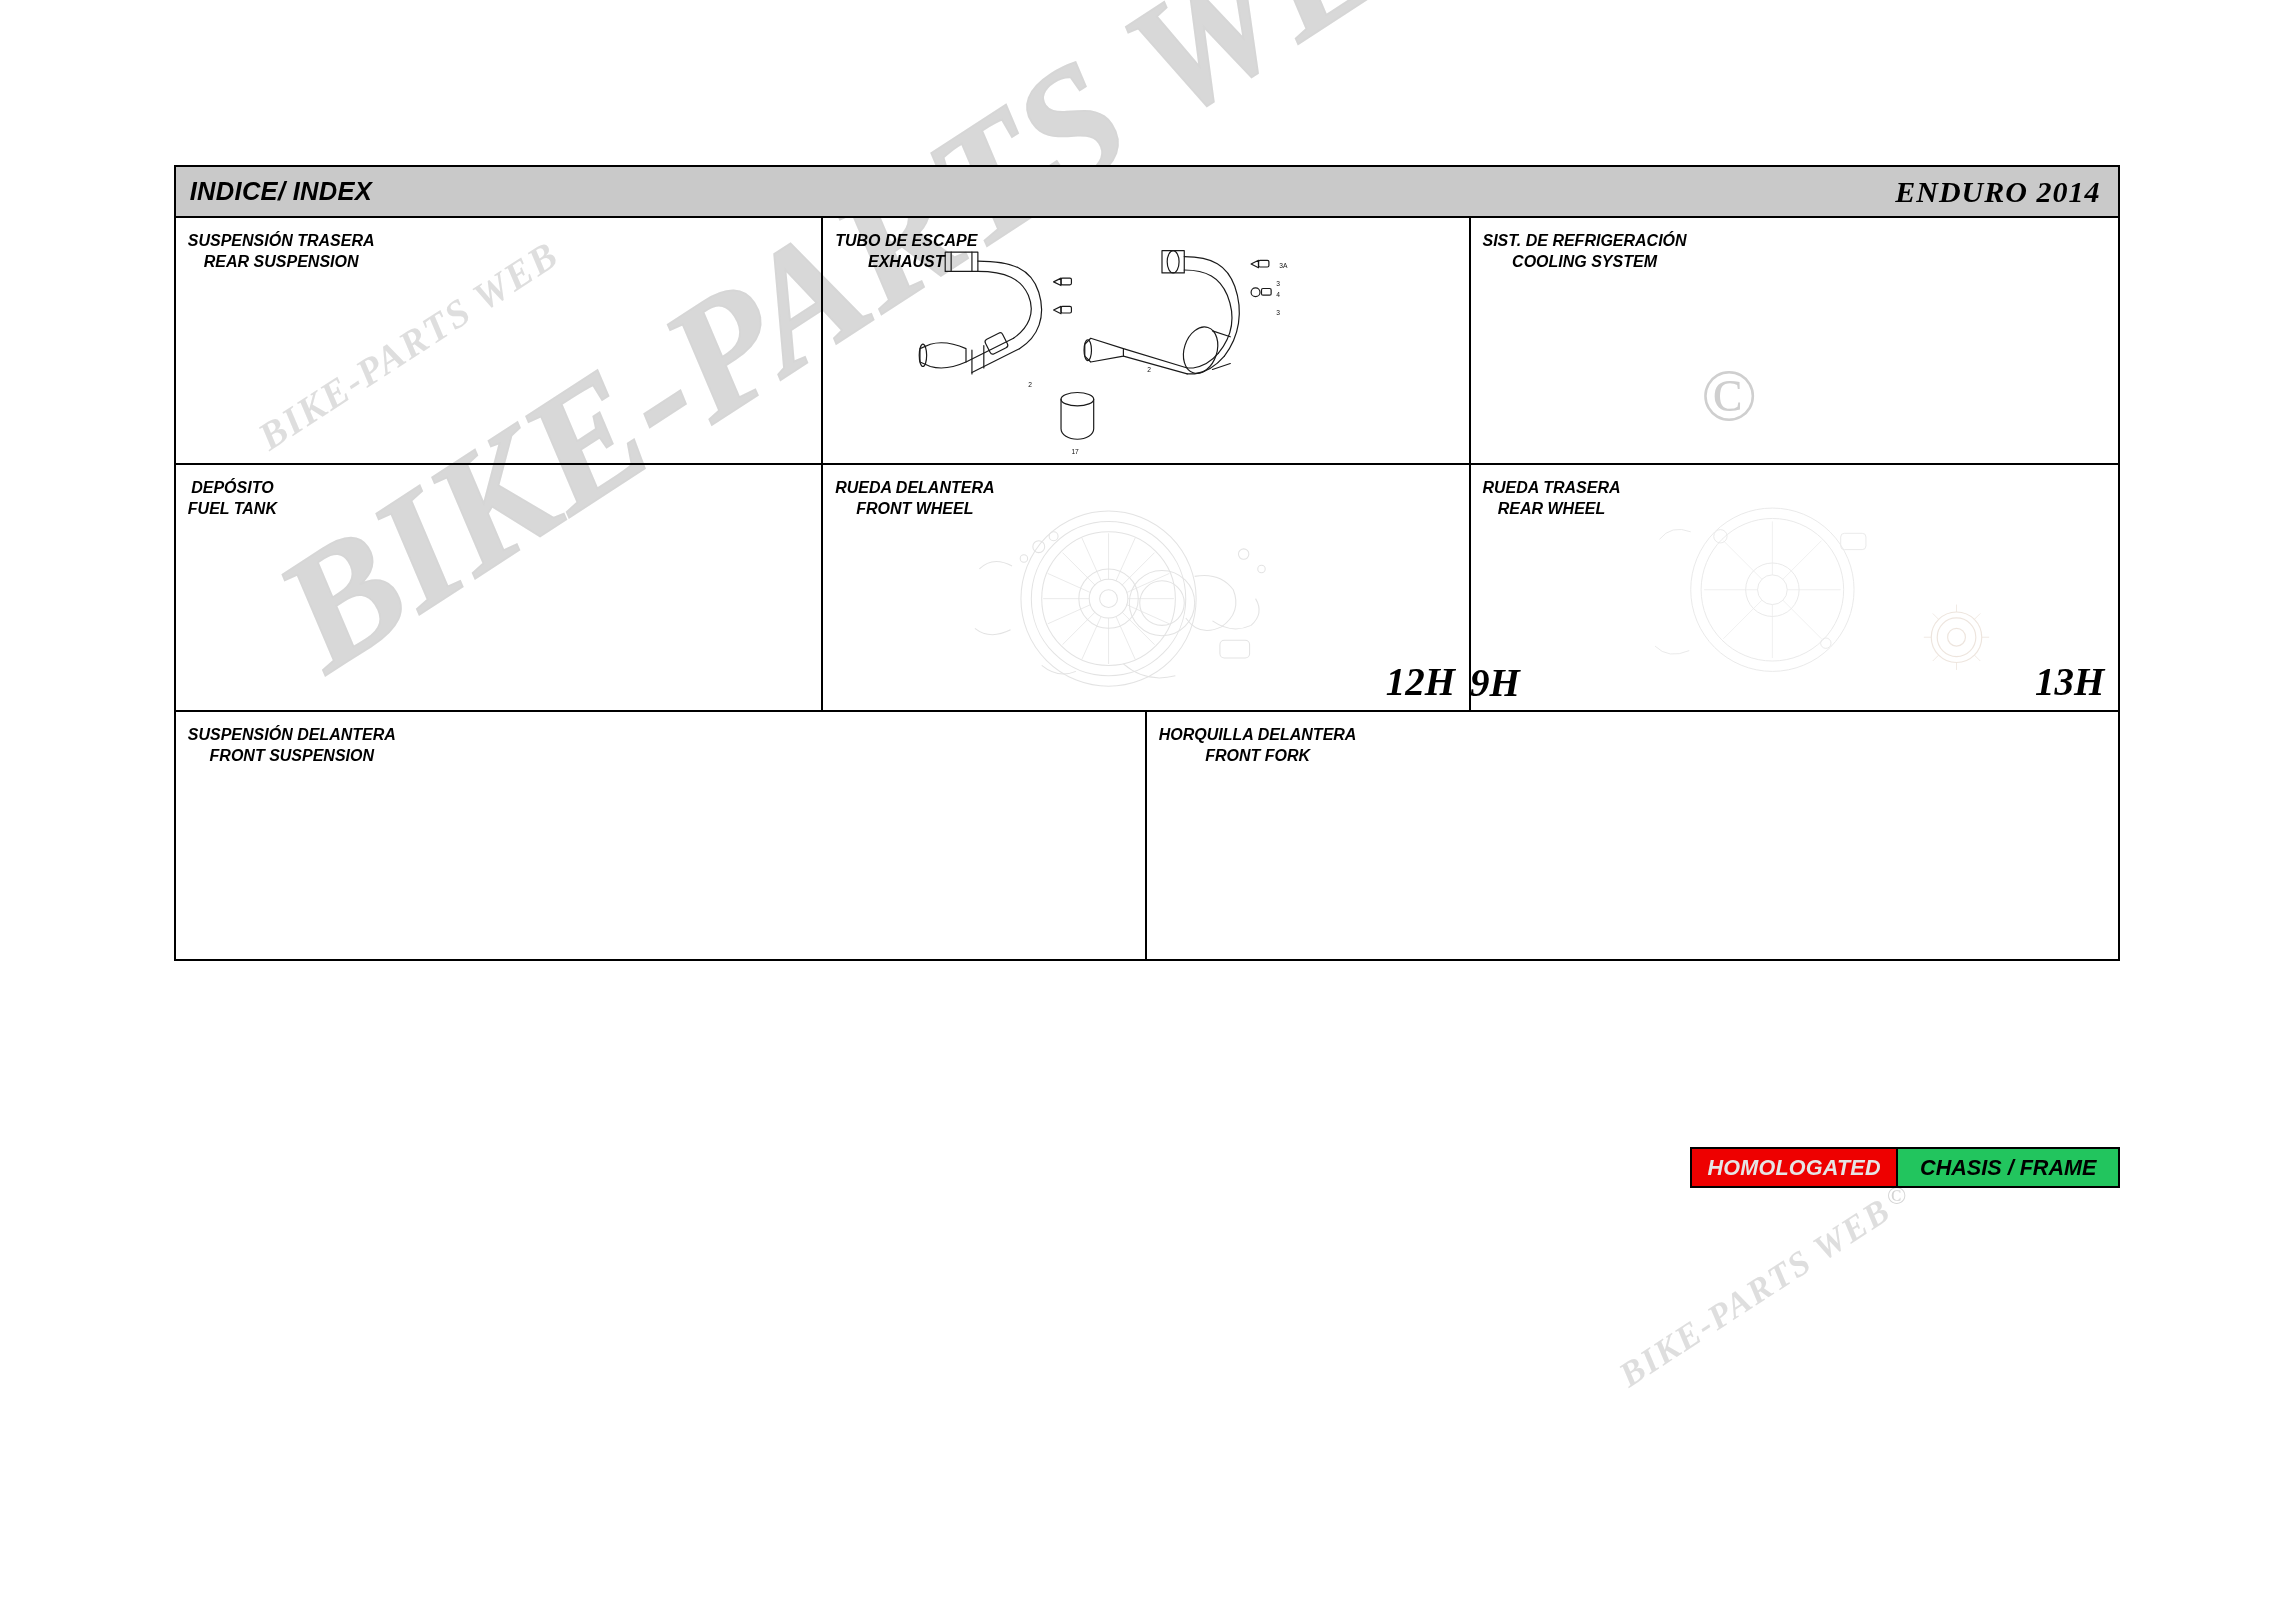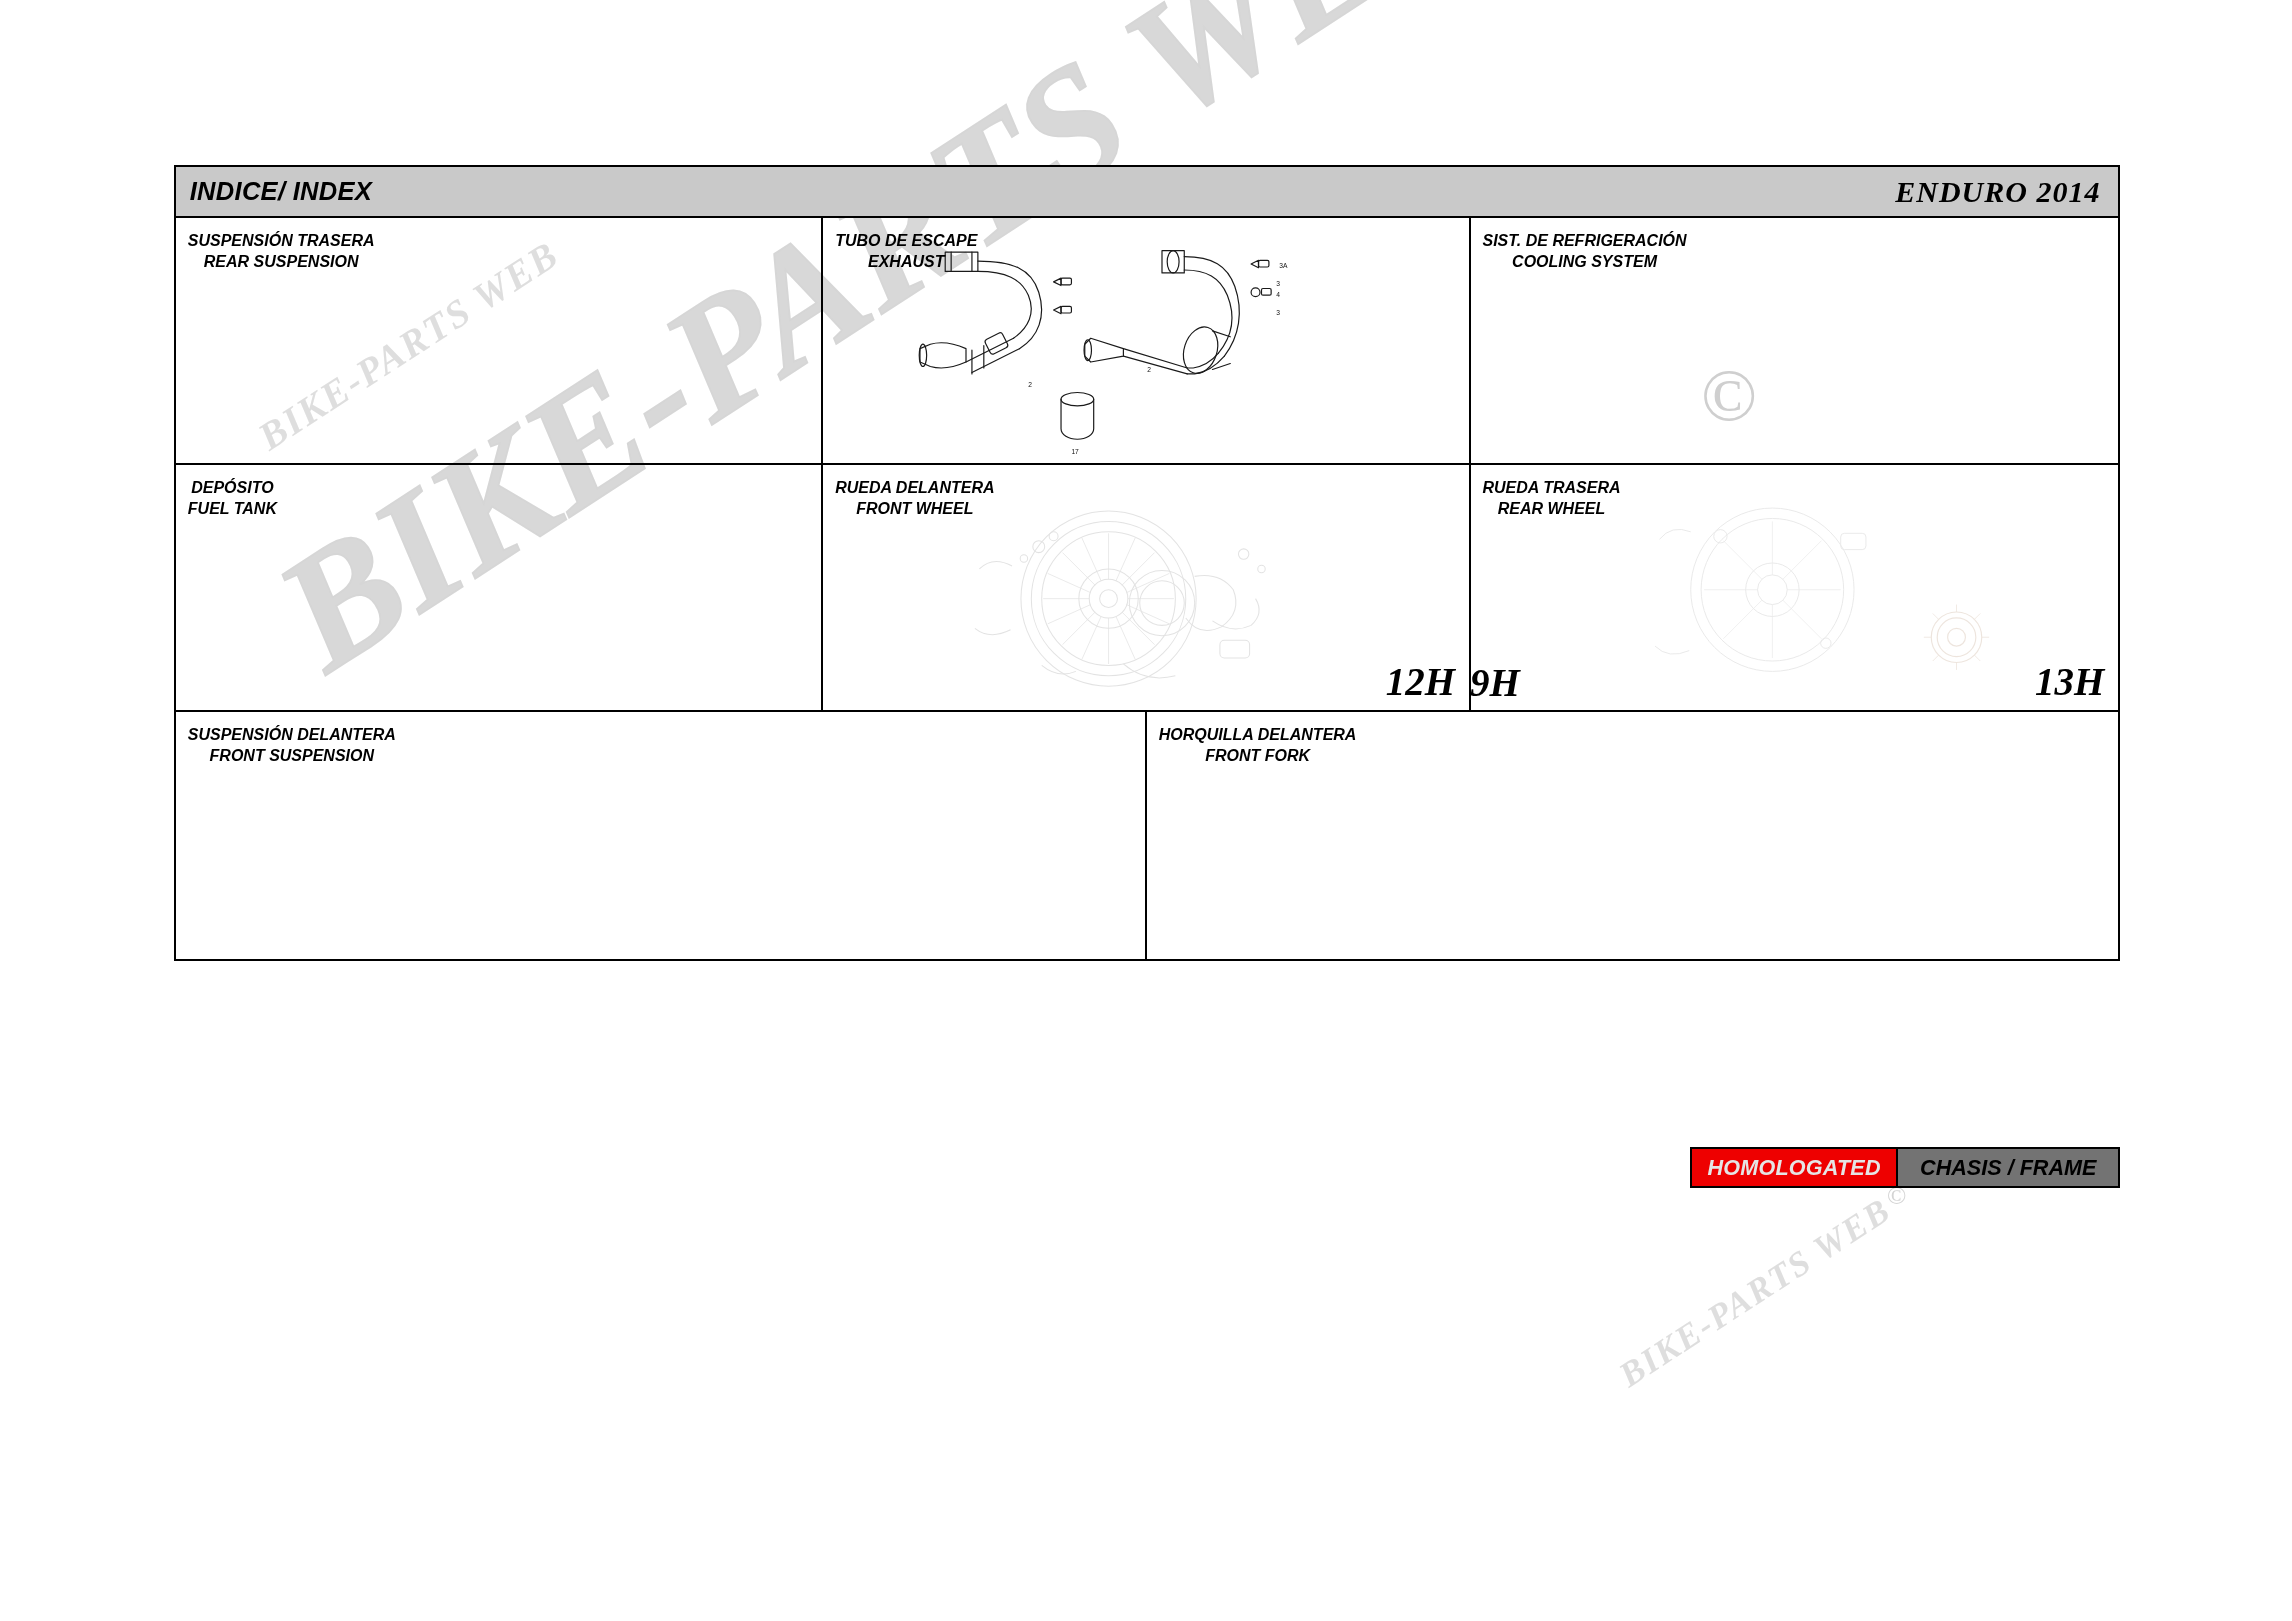--- a/index.html
+++ b/index.html
@@ -195,21 +195,21 @@
     display: flex;
     align-items: center;
     justify-content: center;
     padding: 0 15.7px;
     font-size: 21.6px;
     font-weight: bold;
     font-style: italic;
     letter-spacing: 0.2px;
   }
   .badge-chassis {
-    background: #737373;
+    background: #22c55e;
     color: #000000;
     border: 2px solid #000;
     border-left: none;
     box-sizing: border-box;
     display: flex;
     align-items: center;
     justify-content: center;
     padding: 0 21.6px;
     font-size: 21.6px;
     font-weight: bold;

